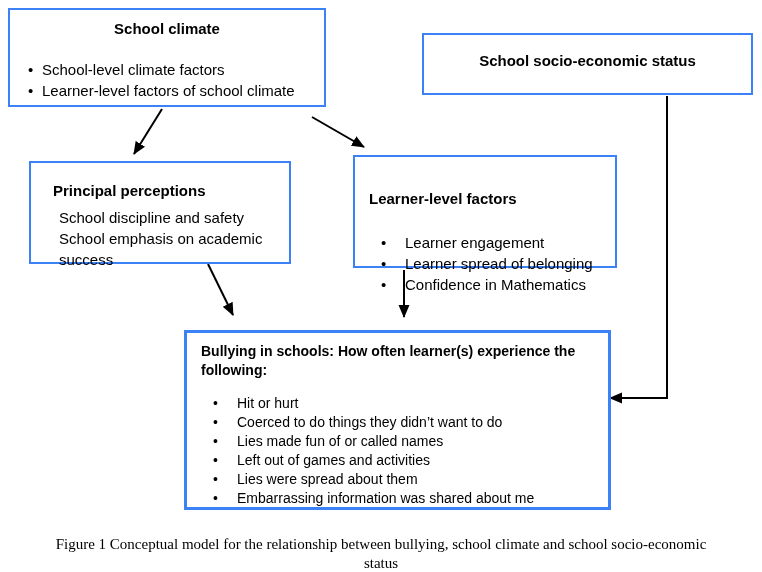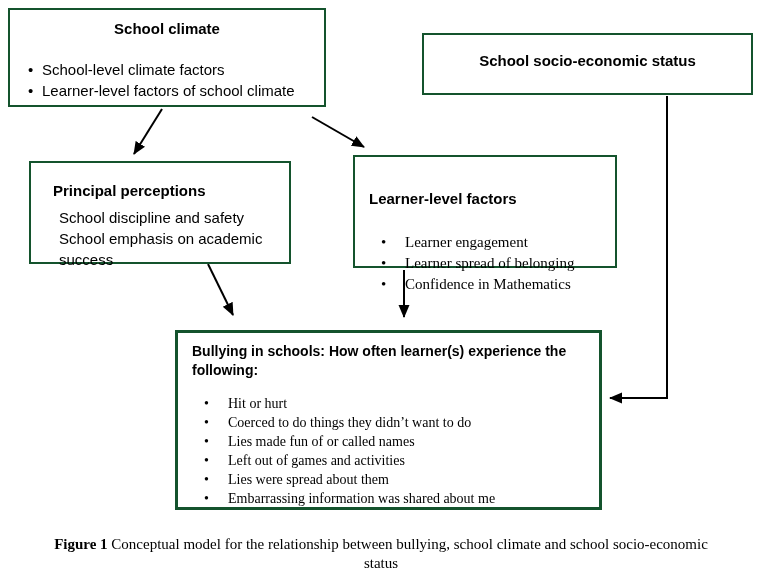--- a/index.html
+++ b/index.html
@@ -15,63 +15,63 @@
   .arrow-layer {
     position: absolute;
     left: 0; top: 0;
     width: 762px; height: 572px;
     pointer-events: none;
   }
   .box {
     position: absolute;
     box-sizing: border-box;
     background: #ffffff;
-    border: 2px solid #14532d;
+    border: 2px solid #3b82f6;
     font-size: 15px;
     line-height: 21px;
   }
   .box .title { font-weight: bold; }
   .title-center { text-align: center; }
   ul.bullets {
     list-style: none;
     margin: 6px; padding: 0;
   }
   ul.bullets li {
     position: relative;
   }
   
   .bullets-tight li { padding-left: 14px; }
   .bullets-tight li::before { content: "\2022"; position: absolute; left: 0; }
   
-  .bullets-indent li { padding-left: 30px; font-family: Liberation Serif, serif; }
+  .bullets-indent li { padding-left: 30px; }
   .bullets-indent li::before { content: "\2022"; position: absolute; left: 6px; }
 
   #box-school-climate { left: 8px; top: 8px; width: 318px; height: 99px; padding: 8px 12px; }
   #box-school-climate .title { margin-bottom: 20px; }
 
   #box-ses { left: 422px; top: 33px; width: 331px; height: 62px; padding-top: 15px; }
 
   #box-principal { left: 29px; top: 161px; width: 262px; height: 103px; padding: 17px 14px 0 22px; }
 
   #box-learner { left: 353px; top: 155px; width: 264px; height: 113px; padding: 11px 10px 0 14px; }
   #box-learner .title { margin-bottom: 23px; margin-top: 20px; }
 
-  #box-bullying { left: 175px; top: 330px; width: 427px; height: 180px; padding: 9px 14px 0 14px; font-size: 14px; line-height: 19px; border-width: 3px; }
+  #box-bullying { left: 184px; top: 330px; width: 427px; height: 180px; padding: 9px 14px 0 14px; font-size: 14px; line-height: 19px; border-width: 3px; }
   #box-bullying .title { margin-bottom: 14px; }
 
   .caption {
     position: absolute;
     left: 0; top: 535px; width: 762px;
     text-align: center;
     font-family: "Liberation Serif", serif;
     font-size: 15px;
     line-height: 19px;
   }
   .caption-inner { display: inline-block; max-width: 684px; }
-  .caption b { font-weight: bold; }
+  .caption b { font-weight: normal; }
 </style>
 </head>
 <body>
 
 <div class="canvas">
 
   <svg class="arrow-layer" width="762" height="572" viewBox="0 0 762 572">
     <defs>
       <marker id="ah" markerUnits="userSpaceOnUse" markerWidth="14" markerHeight="12" refX="12" refY="5.5" orient="auto">
         <path d="M0,0 L13,5.5 L0,11 Z" fill="#000"></path>

